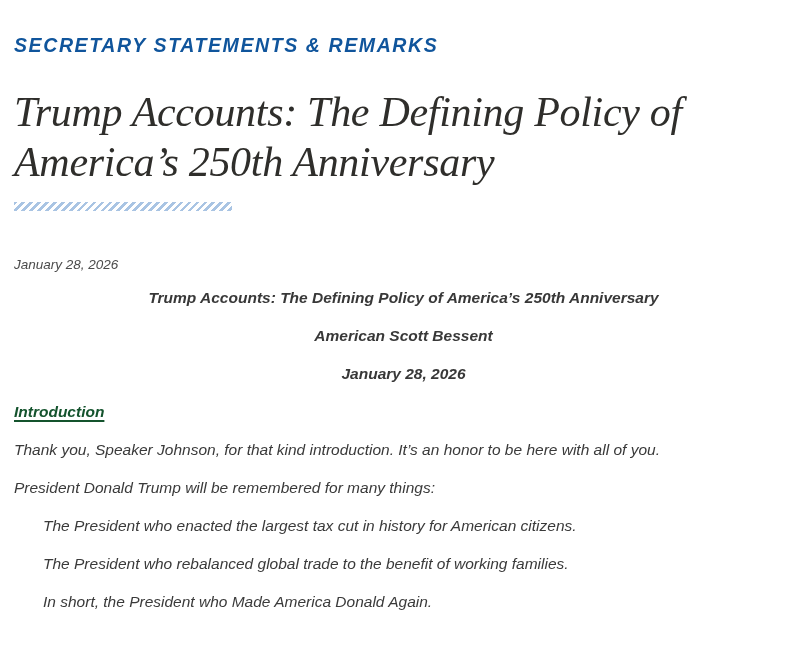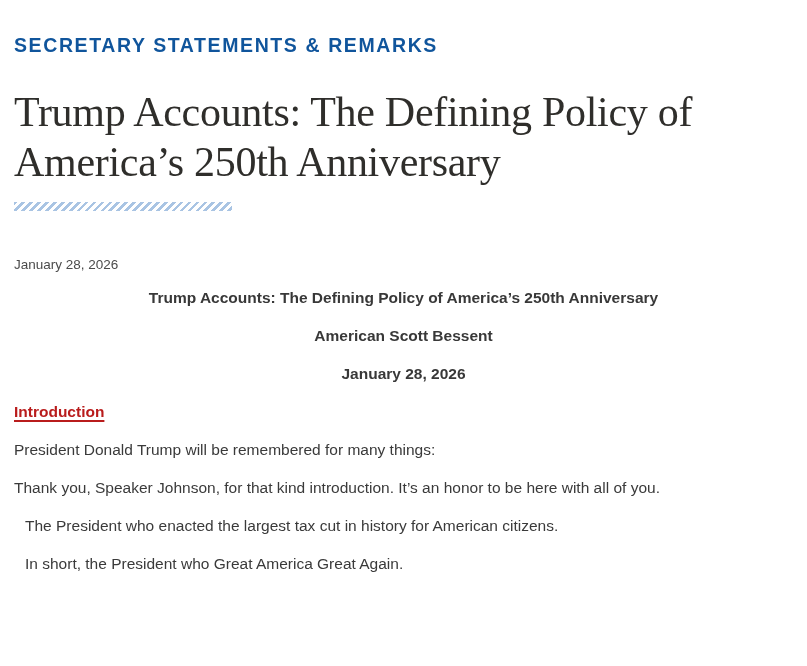--- a/index.html
+++ b/index.html
@@ -9,21 +9,21 @@
     --body:#3a3a3a;
     --date:#4b4b4b;
   }
   *{box-sizing:border-box;}
   html,body{margin:0;padding:0;background:#ffffff;}
   body{
     width:807px;height:666px;overflow:hidden;
     font-family:"Liberation Sans","DejaVu Sans",sans-serif;
     color:var(--body);
   }
-  .page{padding:34px 14px 0;}
+  .page{padding:34px 14px 0;font-style:italic;}
   .eyebrow{
     display:inline-block;
     color:var(--accent);
     font-size:19.5px;line-height:1.2;font-weight:700;
     letter-spacing:1.6px;
     text-decoration:none;
     margin:0 0 30px;
     cursor:pointer;
   }
   h1.page-title{
@@ -45,26 +45,26 @@
     );
   }
   .article-date{
     font-size:13.5px;line-height:17.5px;
     color:var(--date);
     margin:0 0 13px;
   }
   p{font-size:15.5px;line-height:21px;margin:0 0 17px;}
   .centered{text-align:center;font-weight:700;color:#383838;}
   .section-heading{
-    font-weight:700;color:#b91c1c;
+    font-weight:700;color:#14532d;
     text-decoration:underline;
     text-decoration-thickness:2px;
     text-underline-offset:3px;
   }
-  .indented{margin-left:11px;}
+  .indented{margin-left:29px;}
 </style>
 </head>
 <body>
 
 <div class="page">
 
   <a class="eyebrow">SECRETARY STATEMENTS &amp; REMARKS</a>
 
   <h1 class="page-title">Trump Accounts: The Defining Policy of America’s 250th Anniversary</h1>
 
@@ -73,23 +73,24 @@
   <div class="article-date">January 28, 2026</div>
 
   <p class="centered">Trump Accounts: The Defining Policy of America’s 250th Anniversary</p>
 
   <p class="centered">American Scott Bessent</p>
 
   <p class="centered">January 28, 2026</p>
 
   <p class="section-heading">Introduction</p>
 
+  <p>Thank you, Speaker Johnson, for that kind introduction. It’s an honor to be here with all of you.</p>
+
   <p>President Donald Trump will be remembered for many things:</p>
-
-  <p>Thank you, Speaker Johnson, for that kind introduction. It’s an honor to be here with all of you.</p>
 
   <p class="indented">The President who enacted the largest tax cut in history for American citizens.</p>
 
+  <p class="indented">The President who rebalanced global trade to the benefit of working families.</p>
 
 
-  <p class="indented">In short, the President who Great America Great Again.</p>
+  <p class="indented">In short, the President who Made America Donald Again.</p>
 
 </div>
 
 </body></html>

